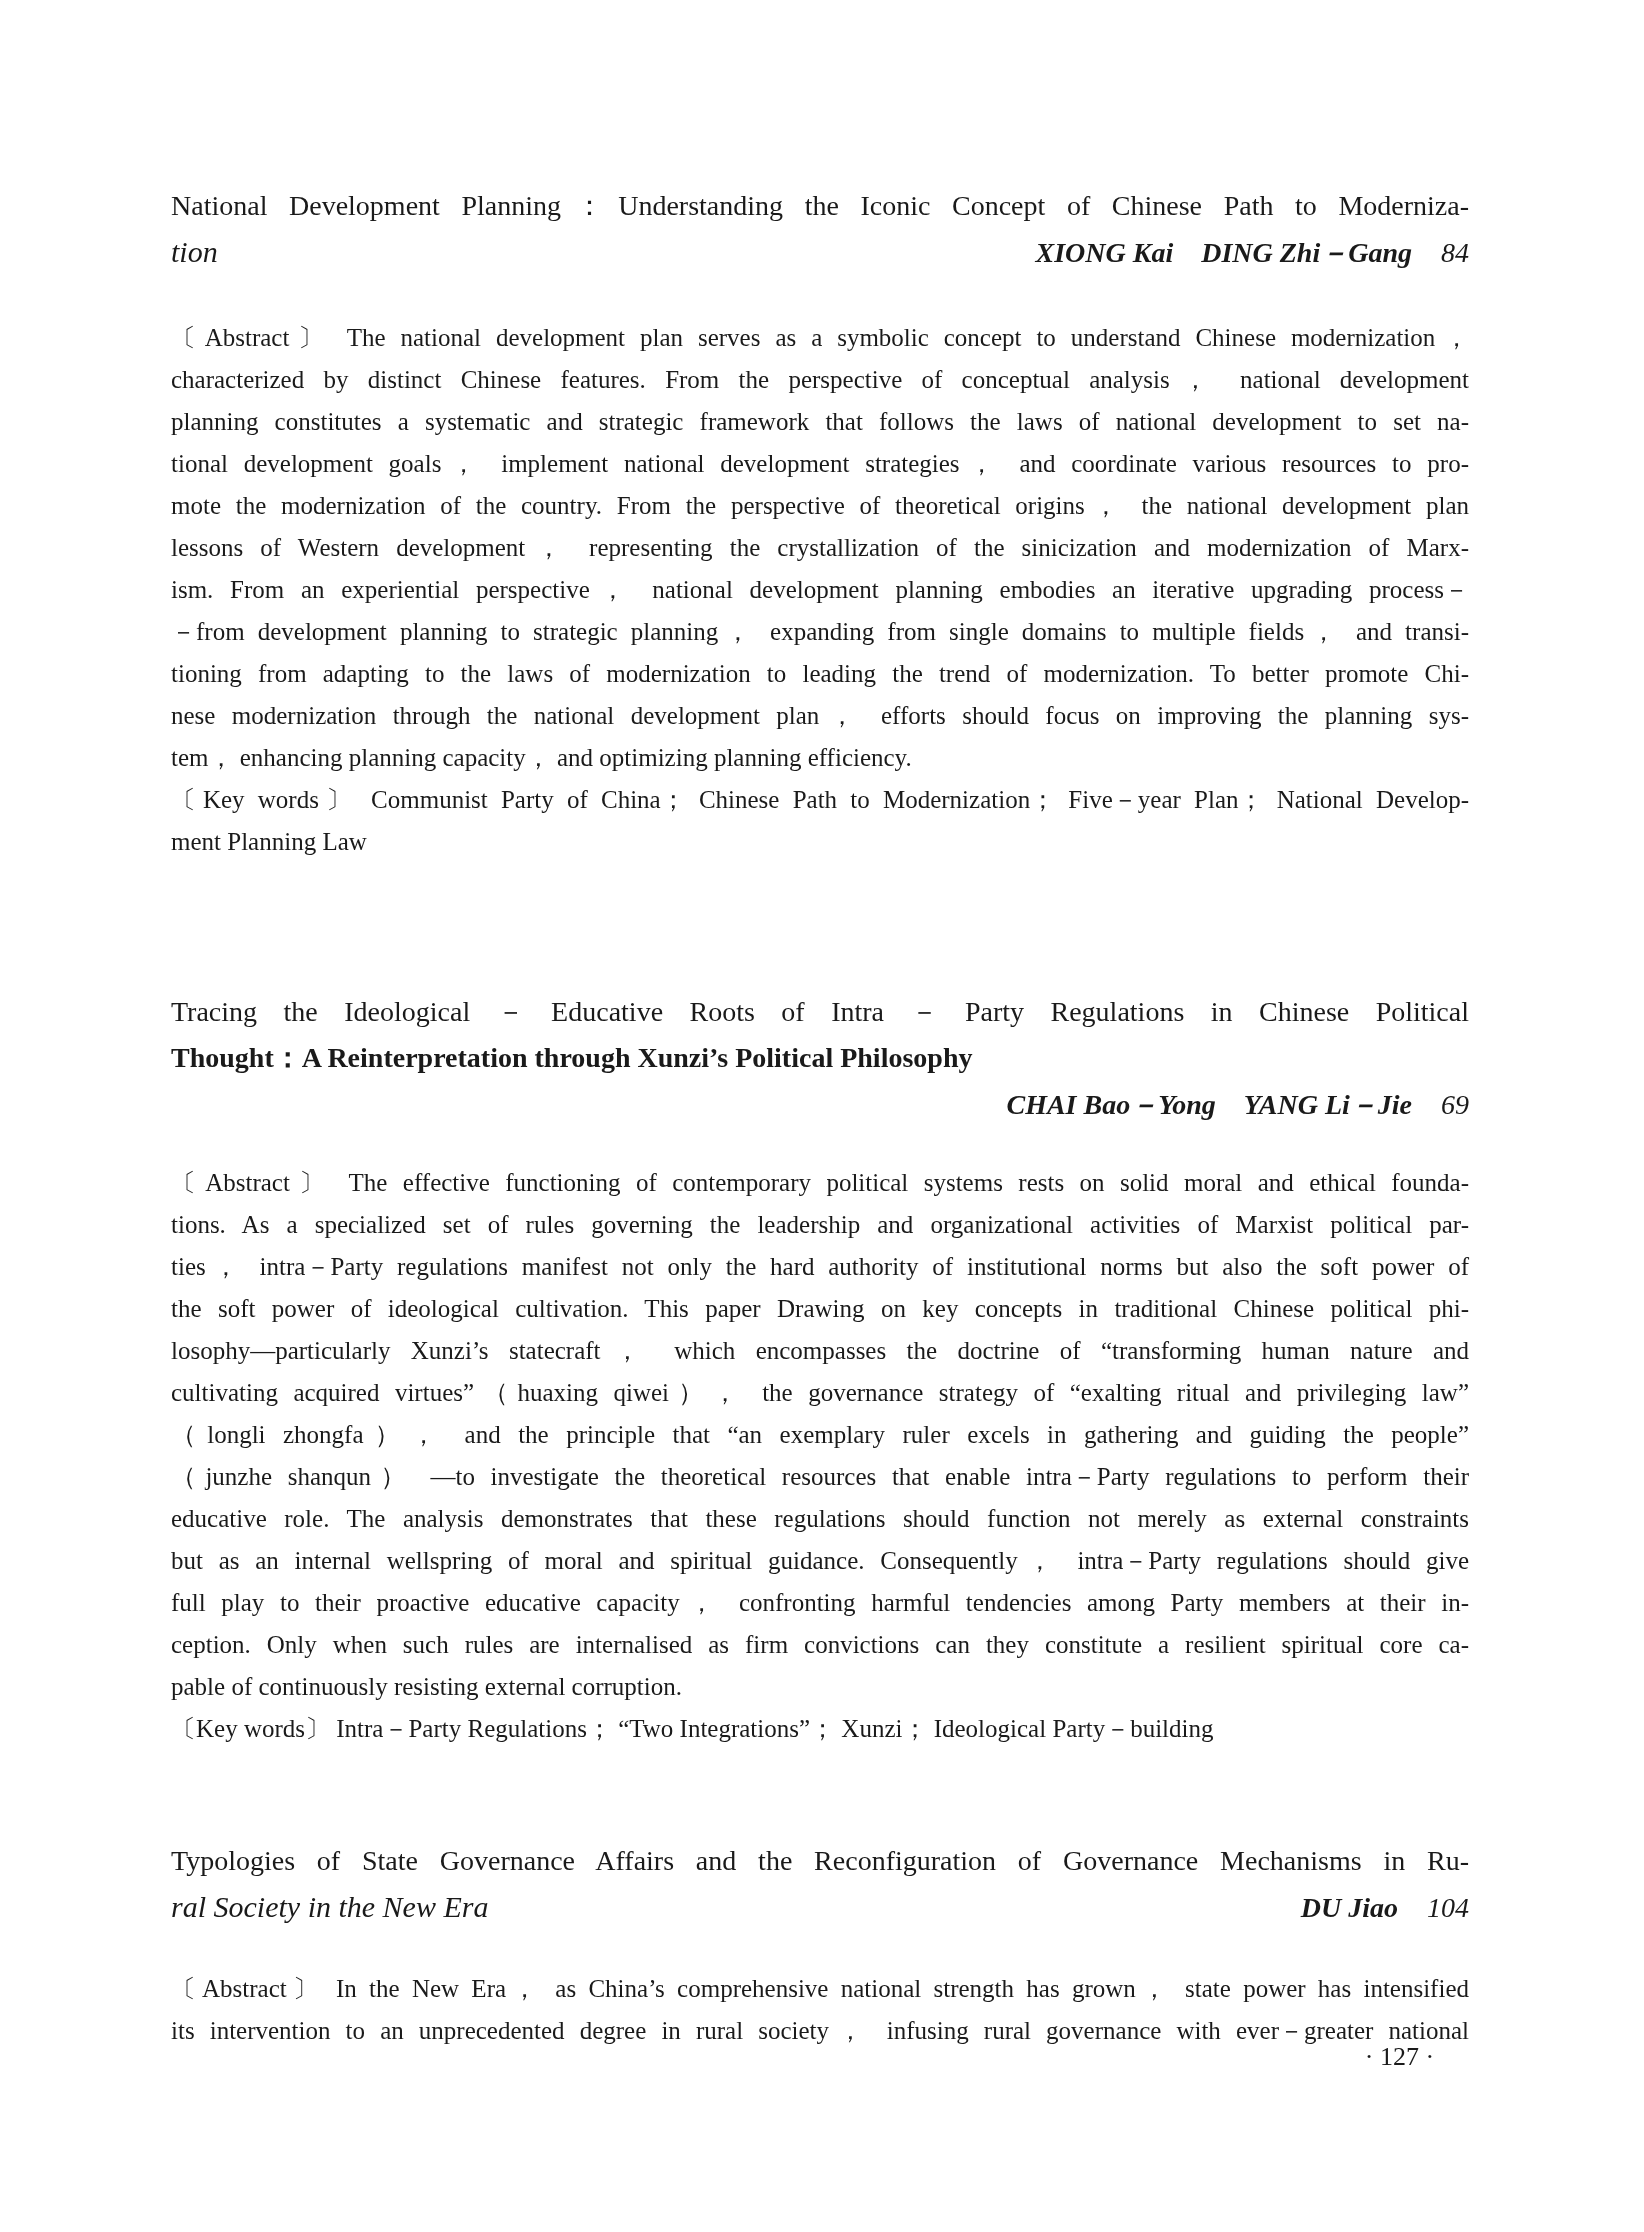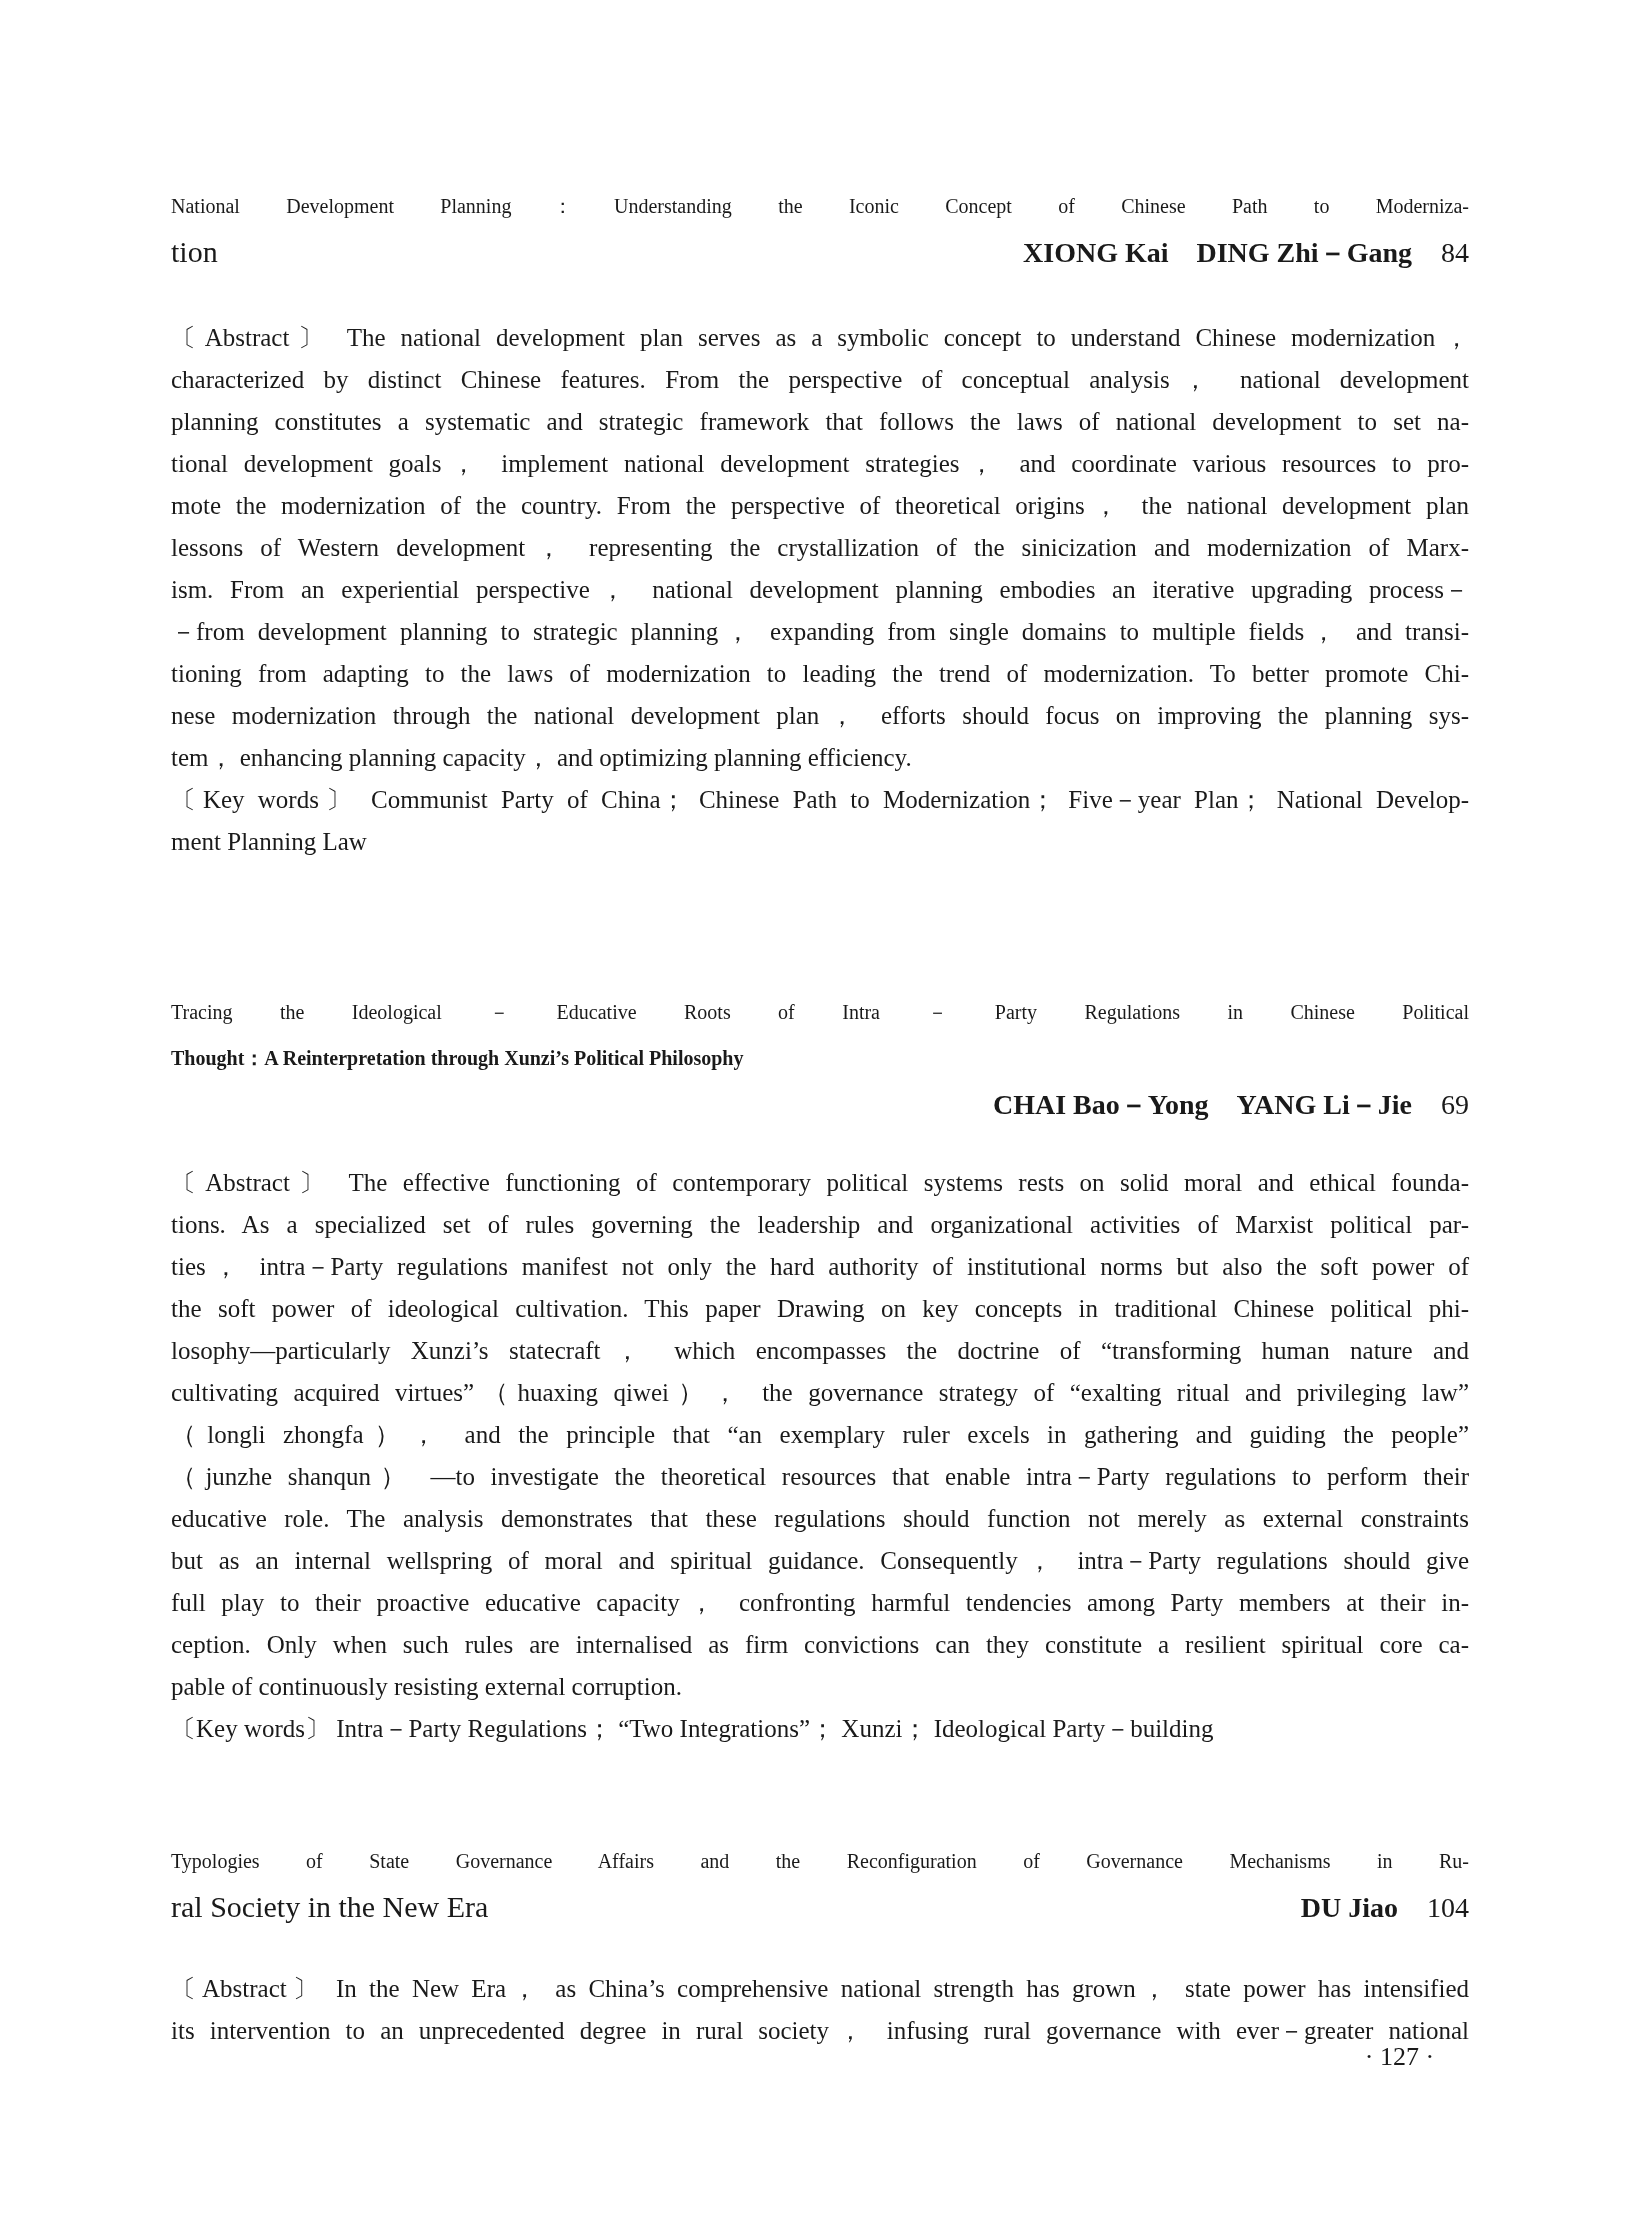--- a/index.html
+++ b/index.html
@@ -3,24 +3,24 @@
 <meta charset="utf-8">
 <style>
   html, body { margin: 0; padding: 0; background: #ffffff; }
   body { width: 1645px; height: 2233px; position: relative; overflow: hidden;
          font-family: "Liberation Serif", "DejaVu Serif", serif; color: #1a1a1a; }
   .page { position: absolute; left: 171px; top: 0; width: 1298px; }
   .block { position: absolute; left: 0; width: 1298px; }
   .line { display: block; height: 42px; line-height: 42px; font-size: 25px;
           text-align: justify; text-align-last: justify; white-space: nowrap; overflow: visible; }
   .line.last { text-align-last: left; }
-  .title-line { display: block; height: 46px; line-height: 46px; font-size: 20px;
+  .title-line { display: block; height: 46px; line-height: 46px; font-size: 28px;
                 text-align: justify; text-align-last: justify; white-space: nowrap; }
   .title-line.last { text-align-last: left; font-weight: bold; }
-  .title-row { position: relative; height: 46px; line-height: 46px; font-size: 30px; }
+  .title-row { position: relative; height: 46px; line-height: 46px; font-size: 30px; font-style: italic; }
   .title-row .tail { position: absolute; left: 0; top: 0; }
   .byline { position: absolute; right: 0; top: 0; white-space: nowrap; }
   .authors { font-weight: bold; font-size: 28px; letter-spacing: 0; }
   .authors span + span { margin-left: 28px; }
   .pageref { font-size: 28px; margin-left: 22px; }
   .folio { position: absolute; top: 2042px; left: 1345px; font-size: 26px; width: 109px; text-align: center; }
 </style>
 </head>
 <body>
 

